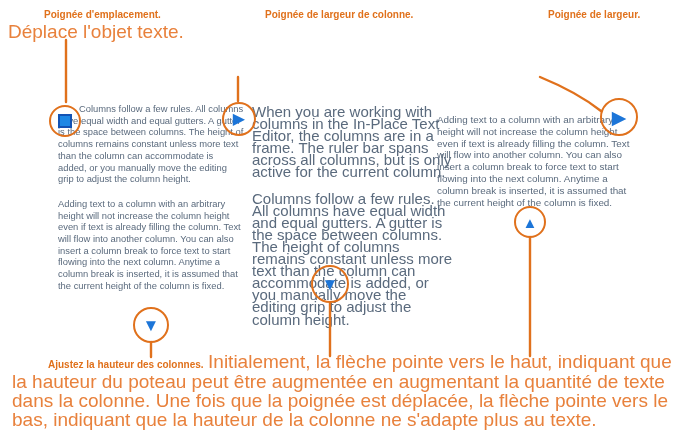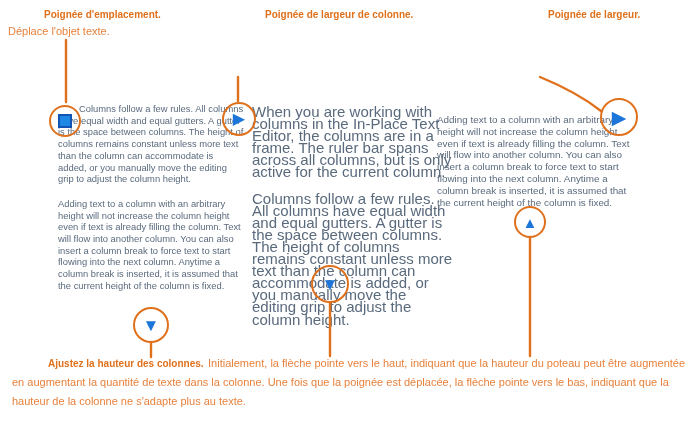--- a/index.html
+++ b/index.html
@@ -15,21 +15,21 @@
     position:relative;width:688px;height:431px;background:#ffffff;
     font-family:"Liberation Sans", sans-serif;overflow:hidden;
   }
   .callout{position:absolute;}
   .callout-title{
     font-size:10px;font-weight:bold;color:var(--callout-orange);
     line-height:17px;
     padding-left:36px;
   }
   .callout-body{
-    font-size:11px;color:var(--callout-orange-light);line-height:17px;
+    font-size:19px;color:var(--callout-orange-light);line-height:17px;
   }
   .callout-inline .callout-title,
   .callout-inline .callout-body{display:inline;}
   .textcol{position:absolute;color:var(--body-text);}
   .textcol p{margin:0;}
   .col1{width:186px;font-size:9.4px;line-height:11.7px;}
   .col1 p:first-child{text-indent:21px;margin-bottom:13px;}
   .col2{width:202px;font-size:15px;line-height:12.1px;}
   .col2 p:first-child{margin-bottom:14px;}
   .col3{width:198px;font-size:9.9px;line-height:11.8px;}

